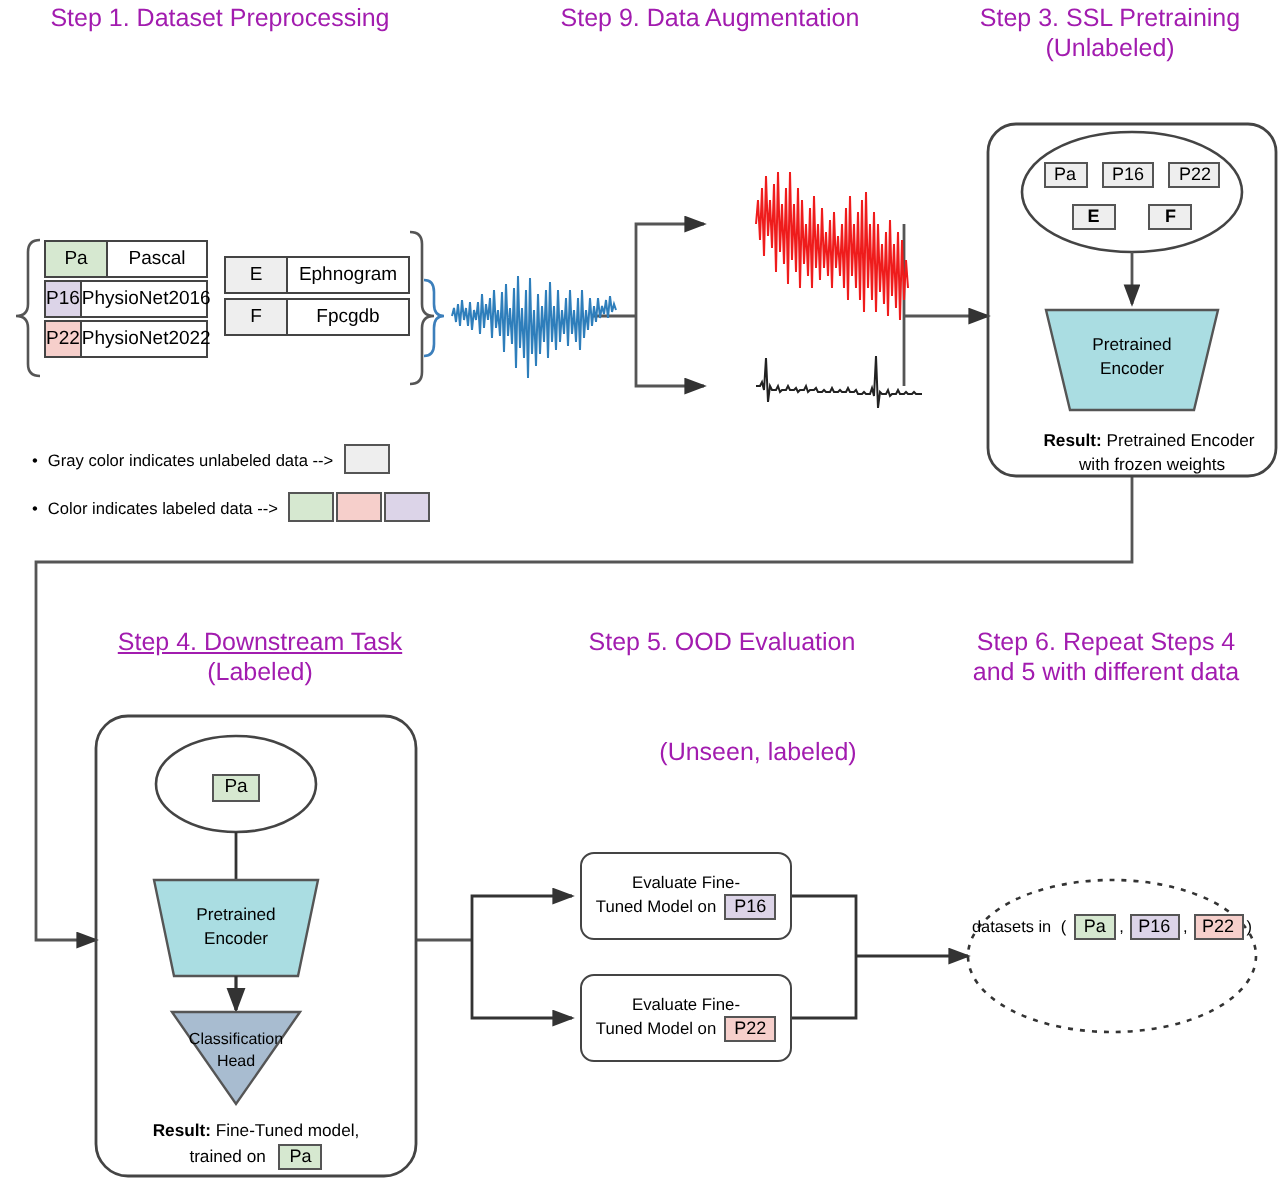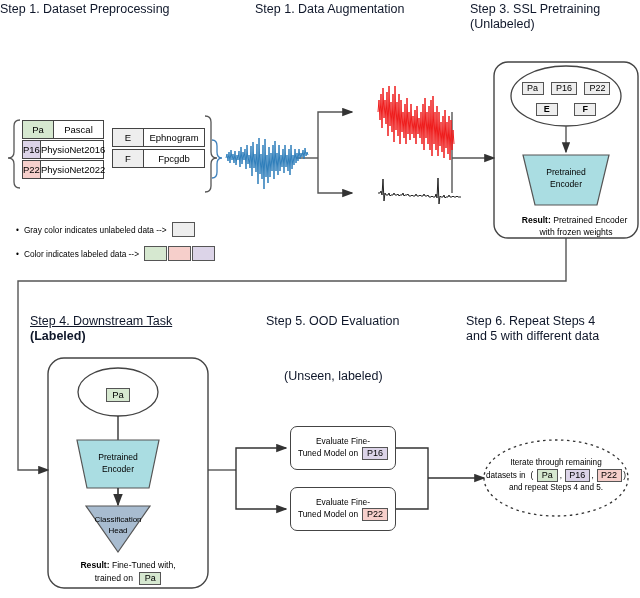--- a/index.html
+++ b/index.html
@@ -1,19 +1,19 @@
 <!DOCTYPE html>
 <html><head>
 <meta charset="utf-8">
 <style>
   html,body{margin:0;padding:0;background:#fff;}
   body{width:640px;height:598px;position:relative;overflow:hidden;
        font-family:"Liberation Sans",sans-serif;color:#000;}
   .abs{position:absolute;}
-  .title{font-size:12.5px;text-align:left;line-height:14px;color:#0f172a;}
+  .title{font-size:12.5px;text-align:center;line-height:14px;color:#a21caf;}
   svg{position:absolute;left:0;top:0;}
   .tag{display:inline-block;border:1.2px solid #555;font-size:9px;
        line-height:11px;text-align:center;vertical-align:middle;
        padding:0 1px;box-sizing:border-box;}
   .tag-gray{background:#eeeeee;}
   .tag-green{background:#d6e8d0;}
   .tag-purple{background:#dcd4e8;}
   .tag-pink{background:#f6cfcb;}
   .dsrow{display:flex;align-items:stretch;border:1.2px solid #444;
          background:#fff;box-sizing:border-box;height:19px;}
@@ -103,26 +103,26 @@
   <g stroke="#222" stroke-width="1">
     <path fill="none" d="M378,193 l2,0 l1,-2 l1,4 l1,-16 l1,22 l1,-8 l1,2 l2,0 l1,-2 l1,3 l1,-1
       l2,0 l1,-2 l1,2 l2,0 l1,-1 l1,2 l1,-1 l2,0 l1,-2 l1,3 l1,-1 l2,0 l1,-1 l1,2 l2,0 l1,-1
       l1,1 l2,0 l1,-2 l1,2 l2,0 l1,-1 l1,1 l2,0 l1,-2 l1,2 l2,0 l1,-1 l1,2 l2,0 l1,-1 l1,1
       l2,0 l1,-3 l1,4 l1,-20 l1,26 l1,-8 l1,1 l2,0 l1,-2 l1,3 l1,-1 l2,0 l1,-2 l1,2 l2,0
       l1,-1 l1,1 l2,0 l1,-1 l1,1 l3,0"></path>
   </g>
 </svg>
 
 <div class="abs title" style="left:0;top:2px;width:220px;">Step 1. Dataset Preprocessing</div>
-<div class="abs title" style="left:255px;top:2px;width:200px;">Step 1. Data Augmentation</div>
+<div class="abs title" style="left:255px;top:2px;width:200px;">Step 9. Data Augmentation</div>
 <div class="abs title" style="left:470px;top:2px;width:170px;">Step 3. SSL Pretraining</div>
 <div class="abs title" style="left:470px;top:17px;width:170px;">(Unlabeled)</div>
 
 <div class="abs title" style="left:30px;top:314px;width:200px;text-decoration:underline;">Step 4. Downstream Task</div>
-<div class="abs title" style="left:30px;top:329px;width:200px;font-weight:bold;">(Labeled)</div>
+<div class="abs title" style="left:30px;top:329px;width:200px;">(Labeled)</div>
 <div class="abs title" style="left:266px;top:314px;width:190px;">Step 5. OOD Evaluation</div>
 <div class="abs title" style="left:284px;top:329px;width:190px;margin-top:40px;">(Unseen, labeled)</div>
 <div class="abs title" style="left:466px;top:314px;width:174px;">Step 6. Repeat Steps 4</div>
 <div class="abs title" style="left:466px;top:329px;width:174px;">and 5 with different data</div>
 
 <div class="abs" style="left:22px;top:120px;width:82px;">
   <div class="dsrow" style="width:82px;">
     <div class="code tag-green">Pa</div>
     <div class="nm">Pascal</div>
   </div>
@@ -182,21 +182,21 @@
 
 <div class="abs" style="left:98px;top:385px;width:40px;text-align:center;">
   <span class="tag tag-green" style="width:24px;height:14px;line-height:12px;font-size:9.5px;">Pa</span>
 </div>
 <div class="shapetxt" style="left:68px;top:452px;width:100px;">Pretrained</div>
 <div class="shapetxt" style="left:68px;top:464px;width:100px;">Encoder</div>
 <div class="shapetxt" style="left:68px;top:514px;width:100px;font-size:8px;">Classification</div>
 <div class="shapetxt" style="left:68px;top:525px;width:100px;font-size:8px;">Head</div>
 
 <div class="resultline" style="left:48px;top:560px;width:160px;">
-  <b>Result:</b><span> Fine-Tuned with,</span>
+  <b>Result:</b><span> Fine-Tuned model,</span>
 </div>
 <div class="resultline" style="left:48px;top:572px;width:160px;">
   <span>trained on</span>
   <span class="tag tag-green" style="width:22px;margin-left:4px;">Pa</span>
 </div>
 
 <div class="evalbox" style="left:290px;top:426px;width:106px;height:44px;">
   <div>
     <div>Evaluate Fine-</div>
     <div style="display:flex;align-items:center;justify-content:center;">
@@ -210,25 +210,23 @@
   <div>
     <div>Evaluate Fine-</div>
     <div style="display:flex;align-items:center;justify-content:center;">
       <span>Tuned Model on</span>
       <span class="tag tag-pink" style="width:26px;margin-left:4px;">P22</span>
     </div>
   </div>
 </div>
 
 <div class="abs" style="left:486px;top:457px;width:140px;text-align:center;font-size:8.2px;line-height:12px;">
-  <div>Iterate through remaining</div>
   <div style="display:flex;align-items:center;justify-content:space-between;">
     <span>datasets in</span>
     <span style="margin-left:3px;">(</span>
     <span class="tag tag-green" style="width:21px;margin-left:2px;">Pa</span>
     <span>,</span>
     <span class="tag tag-purple" style="width:25px;margin-left:1px;">P16</span>
     <span>,</span>
     <span class="tag tag-pink" style="width:25px;margin-left:1px;">P22</span>
     <span>)</span>
   </div>
-  <div>and repeat Steps 4 and 5.</div>
 </div>
 
 </body></html>

